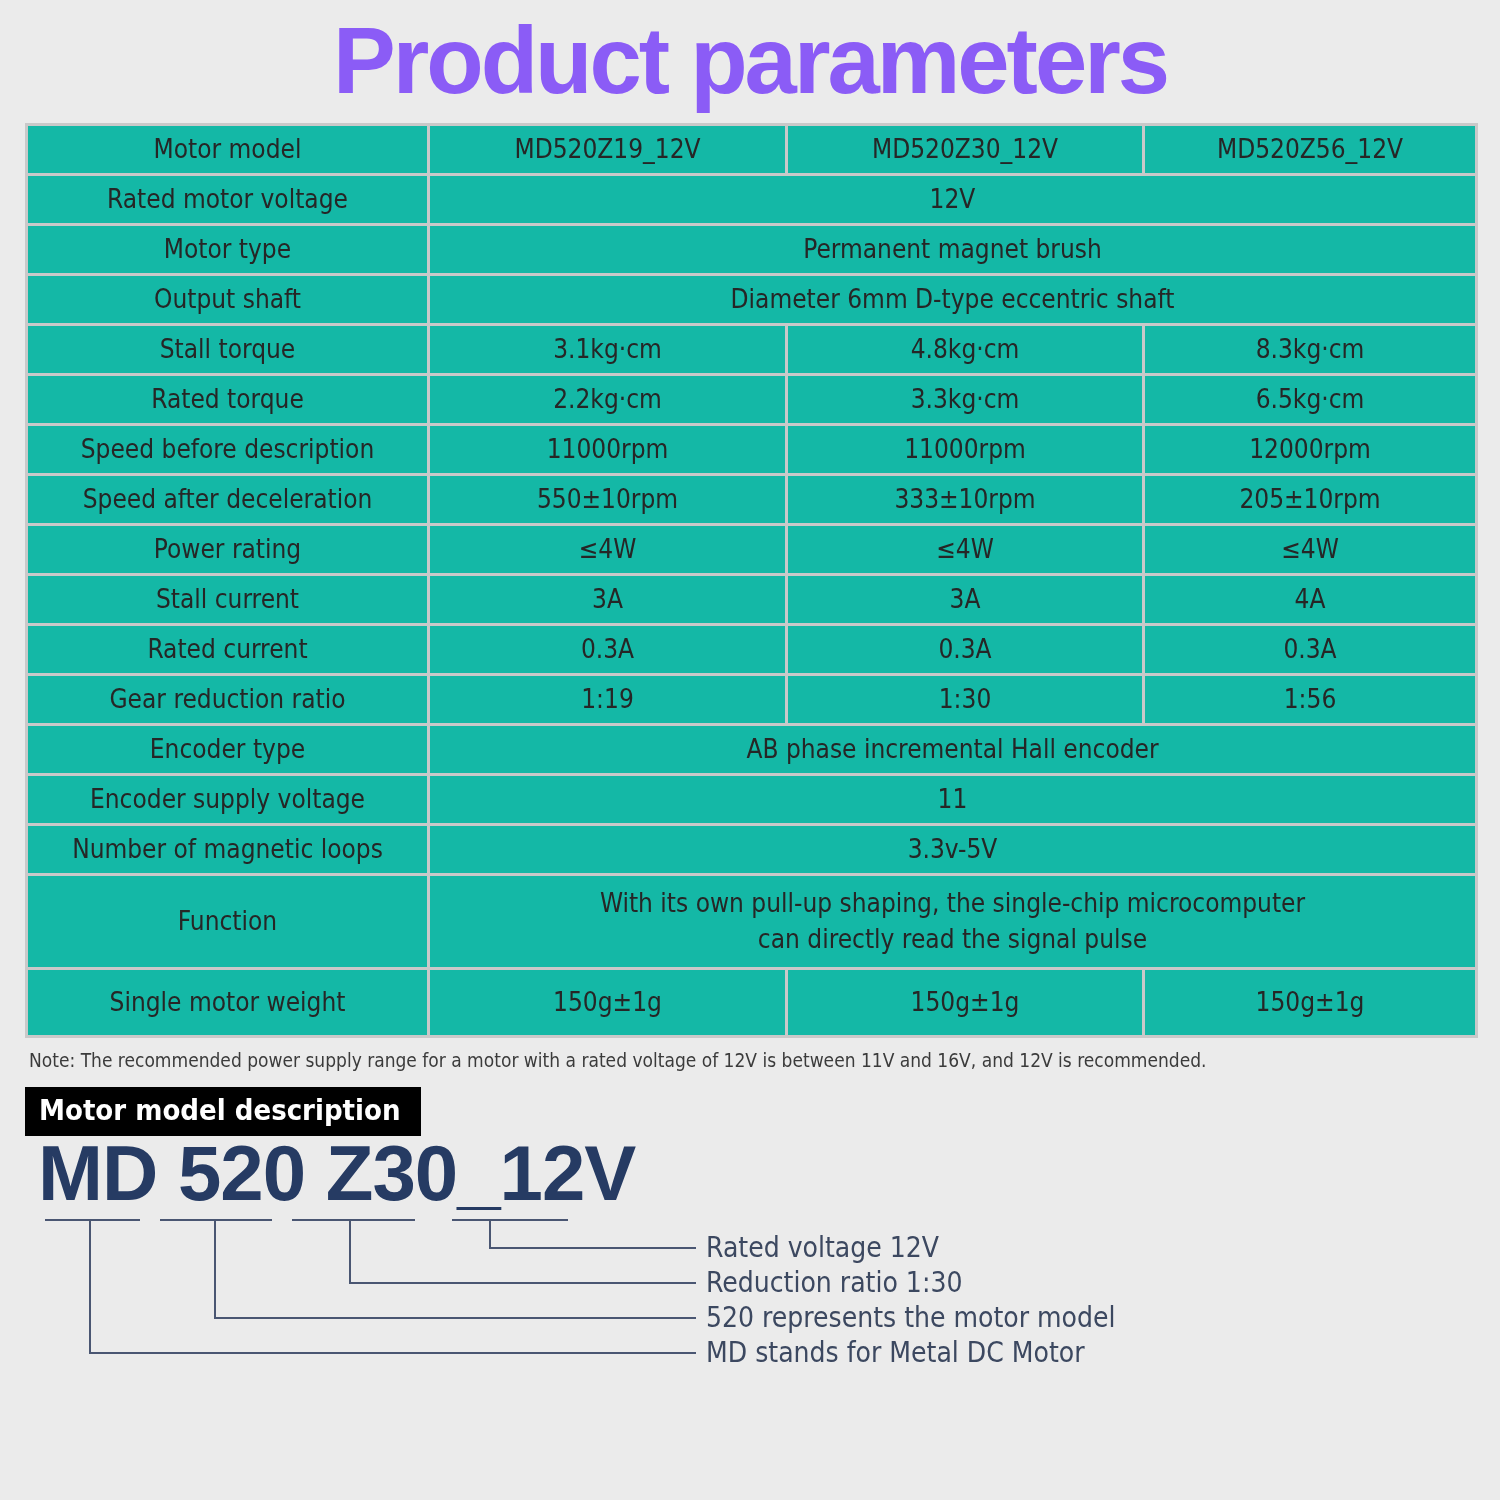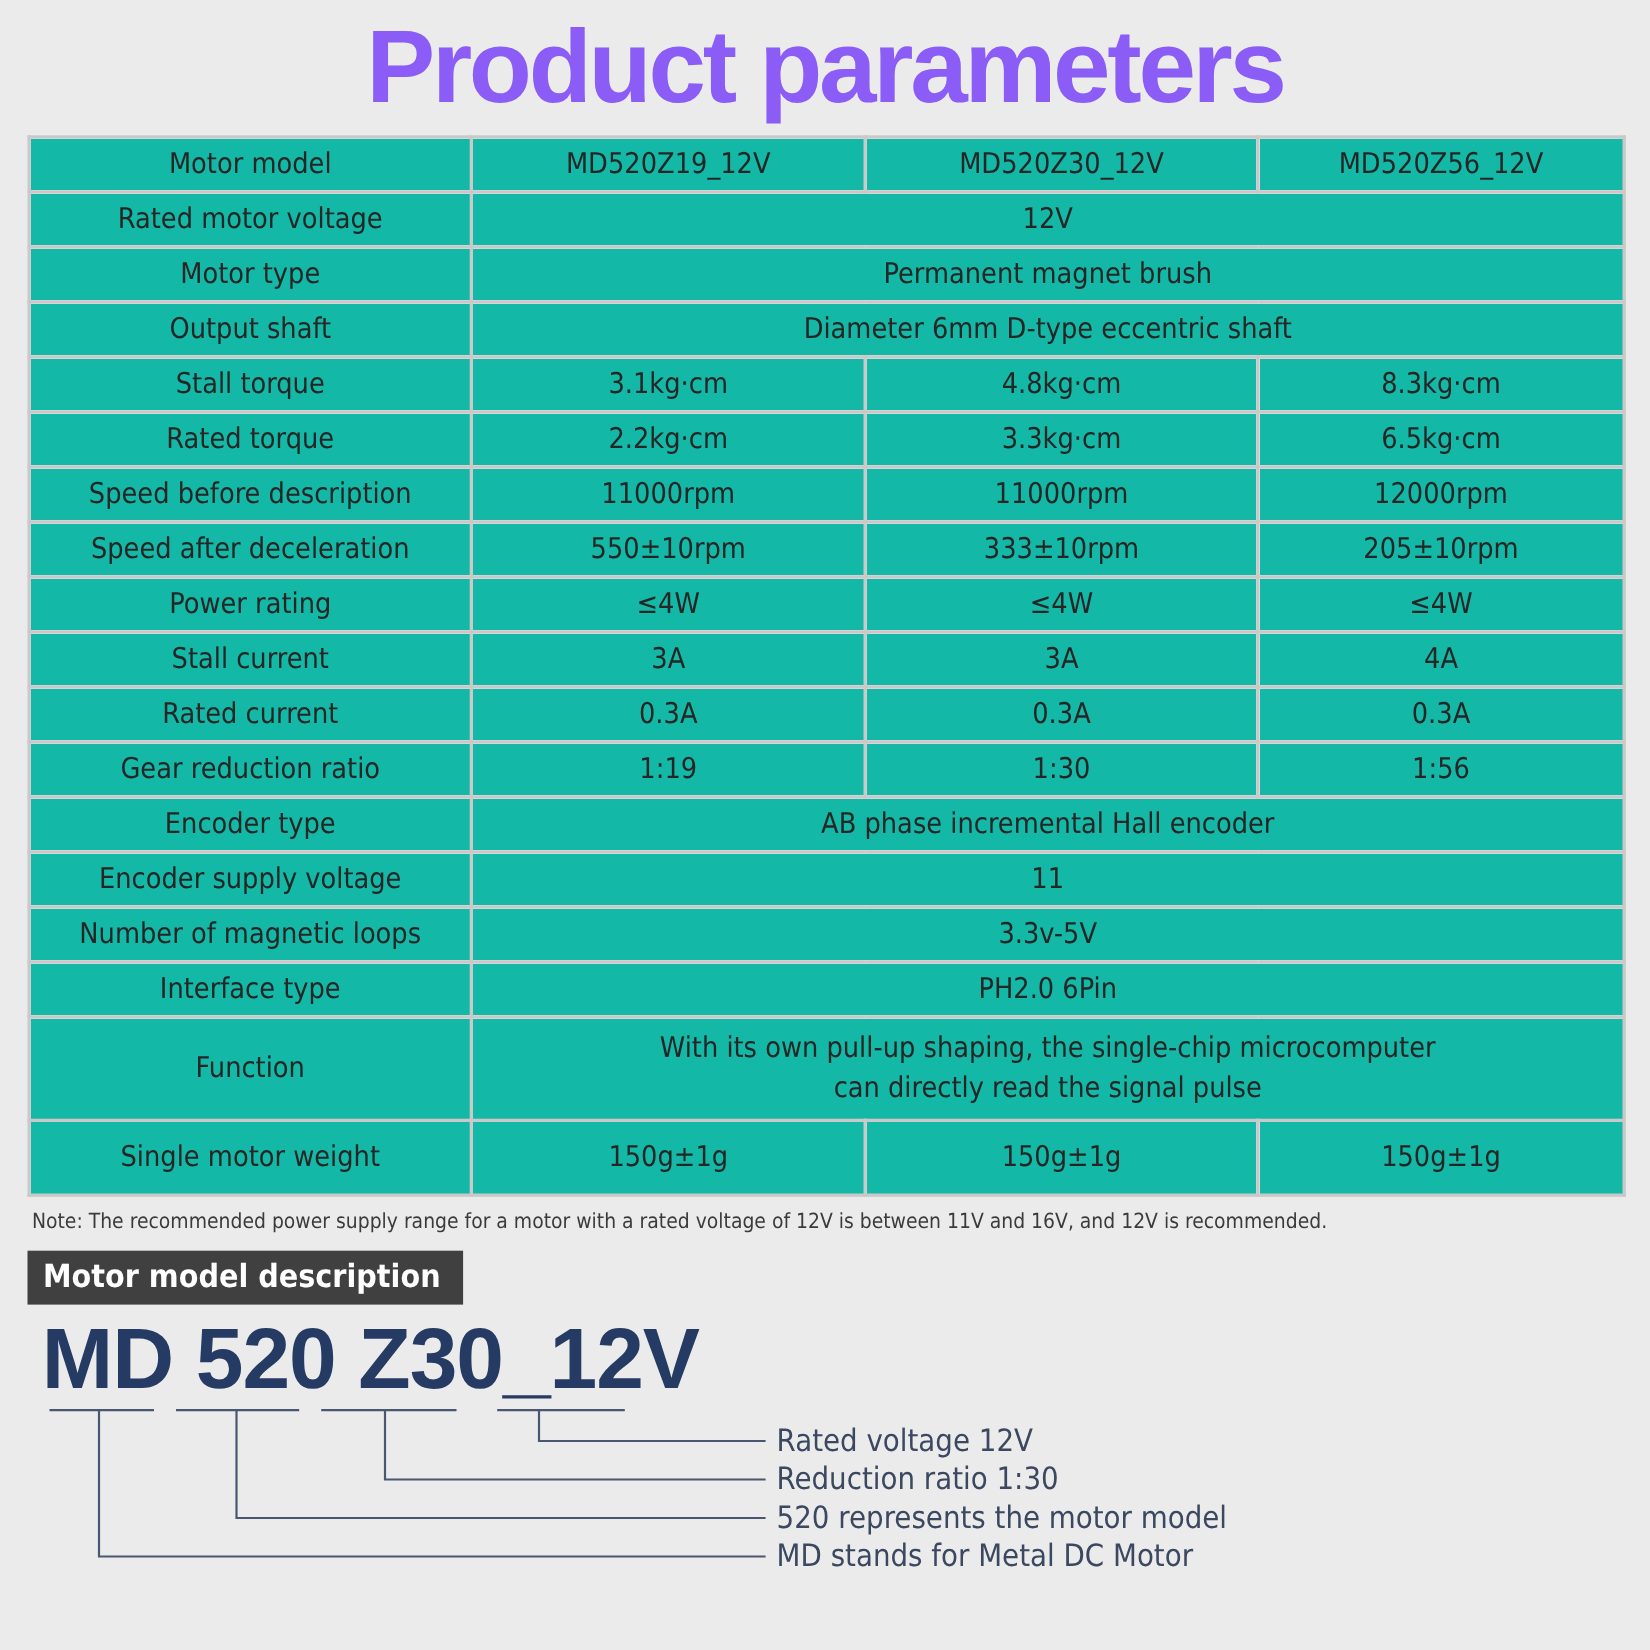--- a/index.html
+++ b/index.html
@@ -42,30 +42,30 @@
   td.fn{white-space:pre-line;line-height:1.4;}
   .note{
     margin:12px 25px 0 29px;
     font-size:19px;
     line-height:1.1;
     color:#3b3b3b;
   }
   .badge{
     display:inline-block;
     margin:16px 0 0 25px;
-    background:#404040;
+    background:#000000;
     color:#ffffff;
     font-size:29px;
     font-weight:bold;
     padding:6px 20px 9px 14px;
   }
   .diagram{
     position:relative;
     height:252px;
-    margin-top:12px;
+    margin-top:0;
   }
   .model-text{
     position:absolute;
     left:38px;top:-2px;
     font-family:"Liberation Sans",sans-serif;
     font-size:78px;
     font-weight:bold;
     color:#263b63;
     letter-spacing:-1px;
     line-height:1;
@@ -168,24 +168,20 @@
       <td>Encoder type</td>
       <td colspan="3">AB phase incremental Hall encoder</td>
     </tr>
     <tr>
       <td>Encoder supply voltage</td>
       <td colspan="3">11</td>
     </tr>
     <tr>
       <td>Number of magnetic loops</td>
       <td colspan="3">3.3v-5V</td>
-    </tr>
-    <tr>
-      <td>Interface type</td>
-      <td colspan="3">PH2.0 6Pin</td>
     </tr>
     <tr class="tall">
       <td>Function</td>
       <td colspan="3" class="fn">With its own pull-up shaping, the single-chip microcomputer
 can directly read the signal pulse</td>
     </tr>
     <tr class="wt">
       <td>Single motor weight</td>
       <td>150g±1g</td>
       <td>150g±1g</td>

